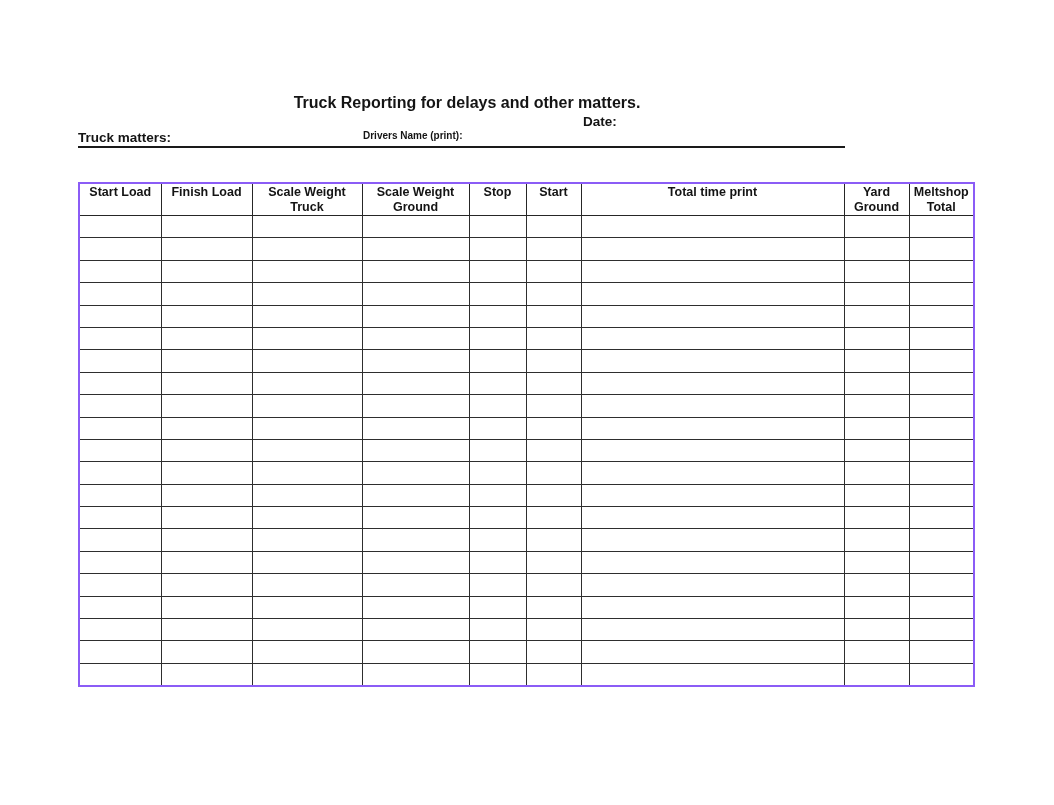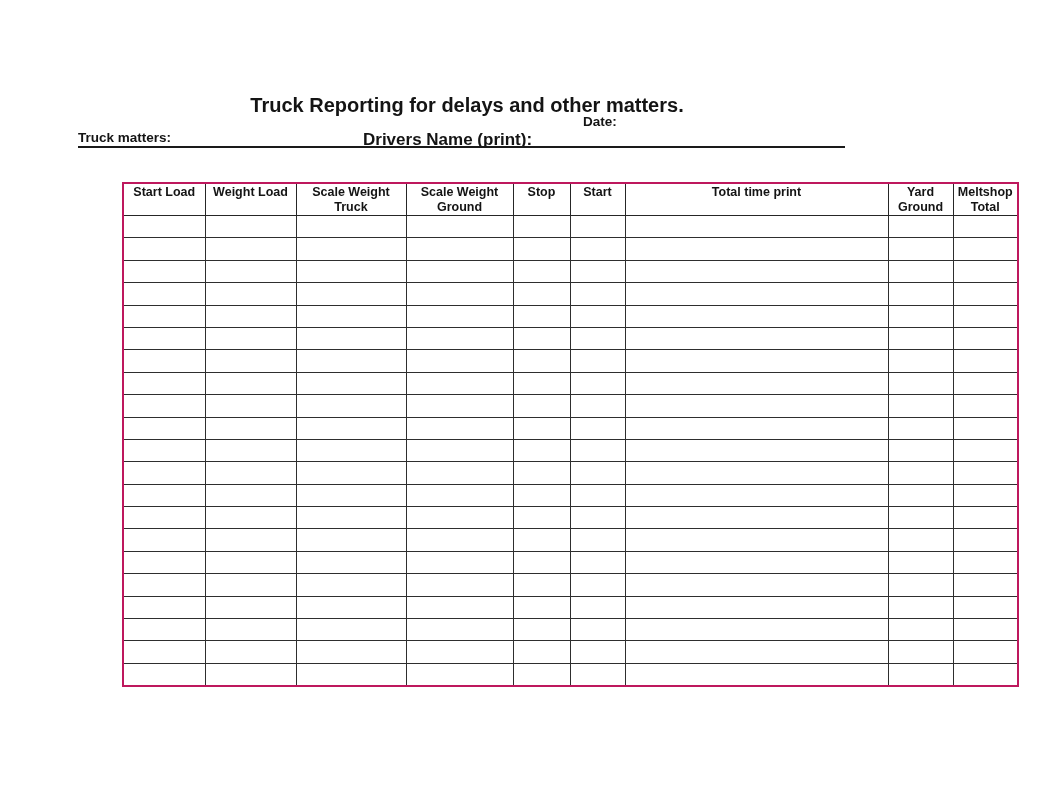--- a/index.html
+++ b/index.html
@@ -15,21 +15,21 @@
     font-family: "Liberation Sans", sans-serif;
     color: #141414;
     overflow: hidden;
   }
   .form-title {
     position: absolute;
     left: 0;
     top: 94px;
     width: 934px;
     text-align: center;
-    font-size: 20px;
+    font-size: 16px;
     font-weight: bold;
     white-space: nowrap;
   }
   .date-label {
     position: absolute;
     left: 583px;
     top: 114px;
     font-size: 13.5px;
     font-weight: bold;
     white-space: nowrap;
@@ -39,21 +39,21 @@
     left: 78px;
     top: 130px;
     font-size: 13.5px;
     font-weight: bold;
     white-space: nowrap;
   }
   .drivers-name-label {
     position: absolute;
     left: 363px;
     top: 130px;
-    font-size: 17px;
+    font-size: 10px;
     font-weight: bold;
     white-space: nowrap;
   }
   .fill-rule {
     position: absolute;
     left: 78px;
     top: 146px;
     width: 767px;
     height: 0;
     border-top: 2px solid #1a1a1a;
@@ -66,22 +66,21 @@
     font-weight: bold;
     white-space: nowrap;
   }
   table.report {
     position: absolute;
     left: 78px;
     top: 182px;
     width: 895px;
     border-collapse: collapse;
     table-layout: fixed;
-    border: 2px solid #be185d;
-    margin-left: 44px;
+    border: 2px solid #8b5cf6;
   }
   table.report thead tr {
     height: 32px;
   }
   table.report th {
     border: 1px solid #262626;
     font-size: 12.5px;
     font-weight: bold;
     line-height: 15px;
     text-align: center;
@@ -122,21 +121,21 @@
         <col style="width: 107px;">
         <col style="width: 57px;">
         <col style="width: 55px;">
         <col style="width: 263px;">
         <col style="width: 65px;">
         <col style="width: 65px;">
       </colgroup>
     <thead>
       <tr id="report-header-row">
           <th>Start Load</th>
-          <th>Weight Load</th>
+          <th>Finish Load</th>
           <th>Scale Weight Truck</th>
           <th>Scale Weight Ground</th>
           <th>Stop</th>
           <th>Start</th>
           <th>Total time print</th>
           <th>Yard Ground</th>
           <th>Meltshop Total</th>
         </tr>
     </thead>
     <tbody id="report-body">

